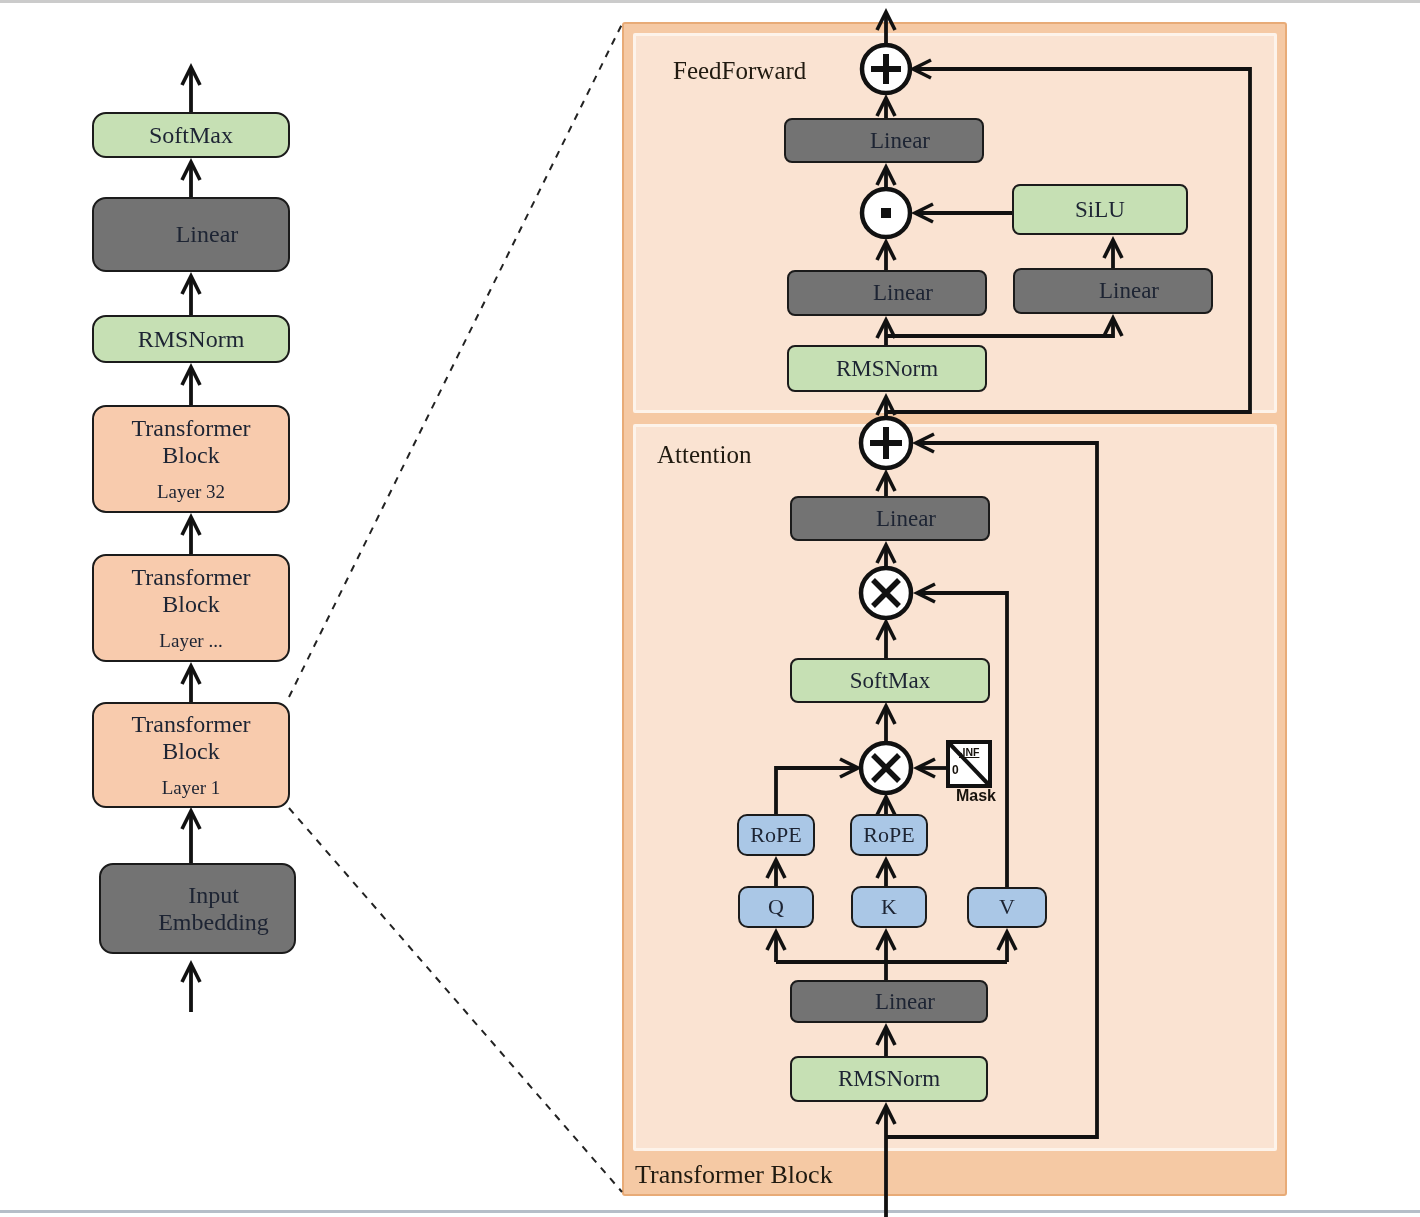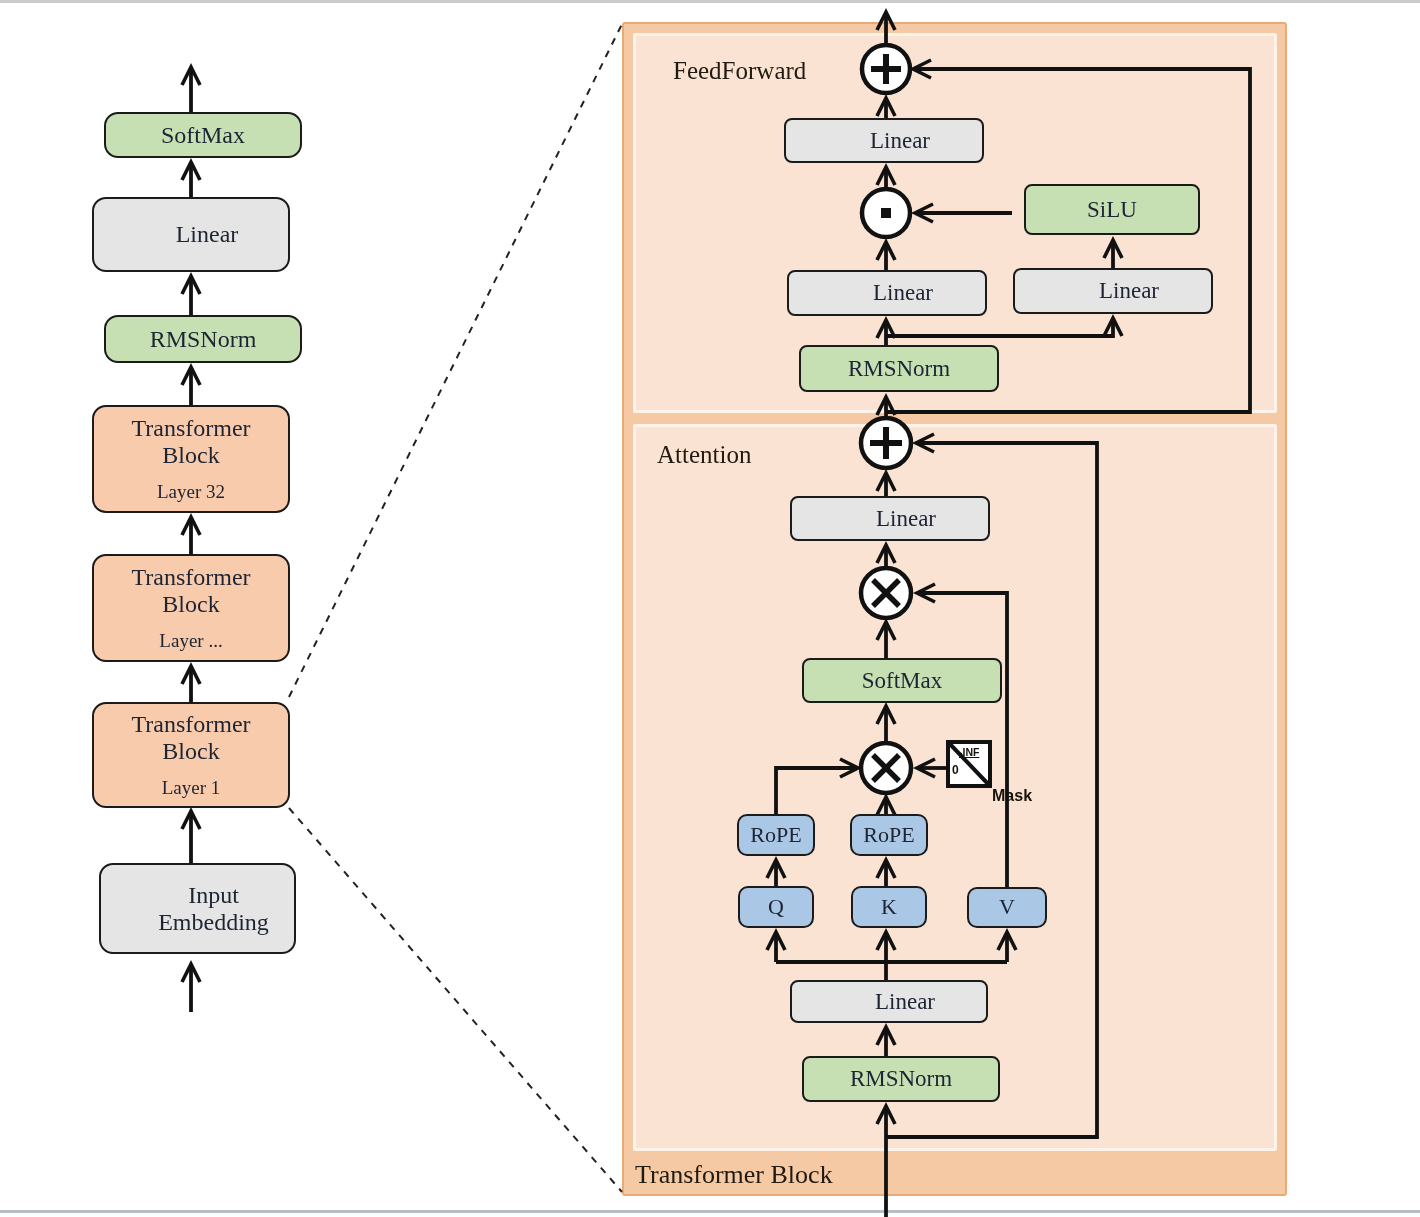--- a/index.html
+++ b/index.html
@@ -19,22 +19,22 @@
   .section-label{
     position:absolute;color:#201a10;font-size:25px;white-space:nowrap;
     font-family:"Liberation Serif",serif;
   }
   
   .block{
     position:absolute;display:flex;flex-direction:column;align-items:center;justify-content:center;
     border:2.5px solid #1b1b1b;box-sizing:border-box;text-align:center;
     color:#1d2433;font-family:"Liberation Serif",serif;line-height:1.12;
   }
-  .blue{background:#e5e5e5;padding-left:32px;}
-  .green{background:#c6e0b4;margin-left:12px;}
+  .blue{background:#737373;padding-left:32px;}
+  .green{background:#c6e0b4;}
   .orange{background:#f8cbad;}
   .qkv{background:#aac7e6;align-items:center;}
   .r14{border-radius:14px;}
   .r10{border-radius:10px;}
   .r8{border-radius:8px;}
   .f24{font-size:24px;}
   .f23{font-size:23px;}
   .f22{font-size:22px;}
   .sub{font-size:19px;margin-top:12px;}
   .wrap-label{max-width:145px;}
@@ -201,13 +201,13 @@
 </div>
 <div class="block blue r8 f23 z2" style="left:790px;top:980px;width:198px;height:43px;">
   <span>Linear</span>
 </div>
 <div class="block green r8 f23 z2" style="left:790px;top:1056px;width:198px;height:46px;">
   <span>RMSNorm</span>
 </div>
 
 <div class="mask-text z2" style="left:959px;top:746px;font-size:10.5px;font-weight:600;text-decoration:underline;">-INF</div>
 <div class="mask-text z2" style="left:952px;top:763px;font-size:12px;font-weight:600;">0</div>
-<div class="mask-text z2" style="left:992px;top:787px;width:54px;text-align:left;font-size:16px;font-weight:600;">Mask</div>
+<div class="mask-text z2" style="left:942px;top:787px;width:54px;text-align:right;font-size:16px;font-weight:600;">Mask</div>
 
 </body></html>

